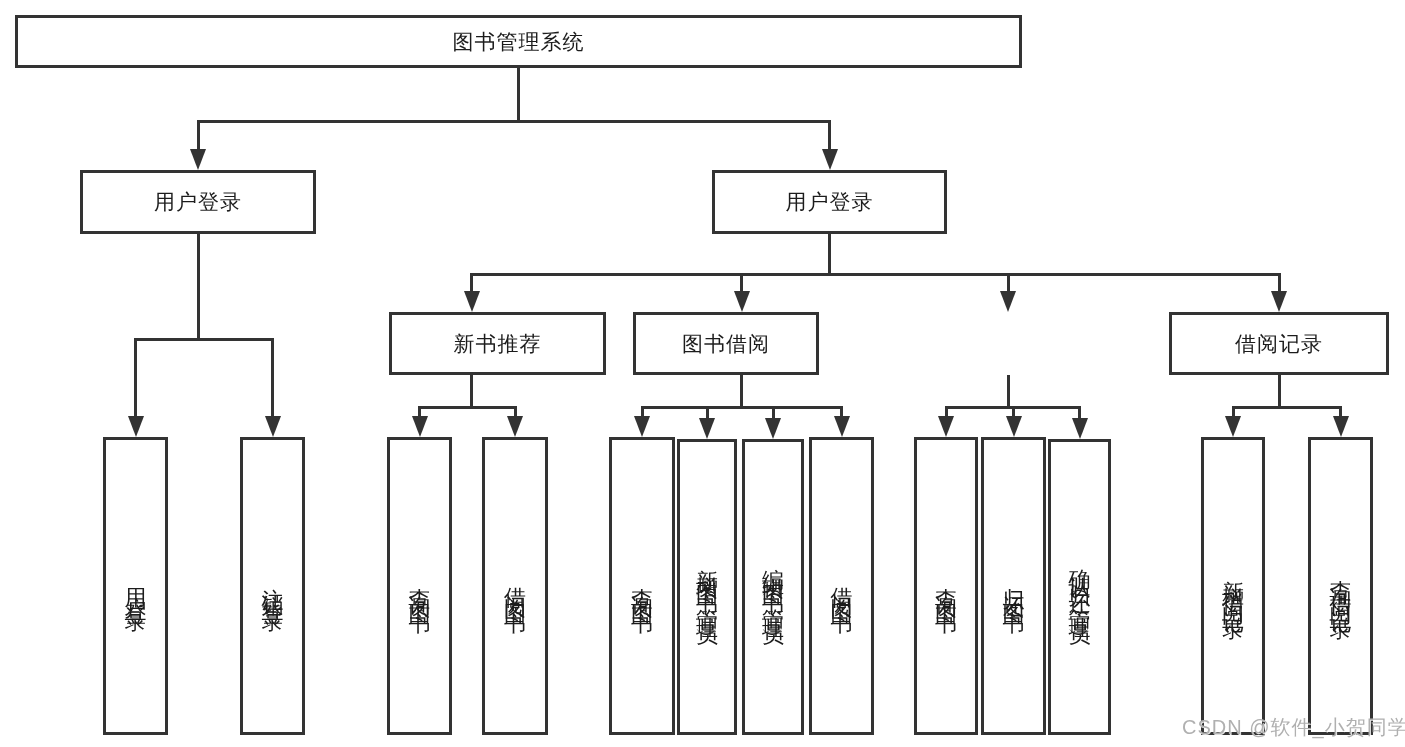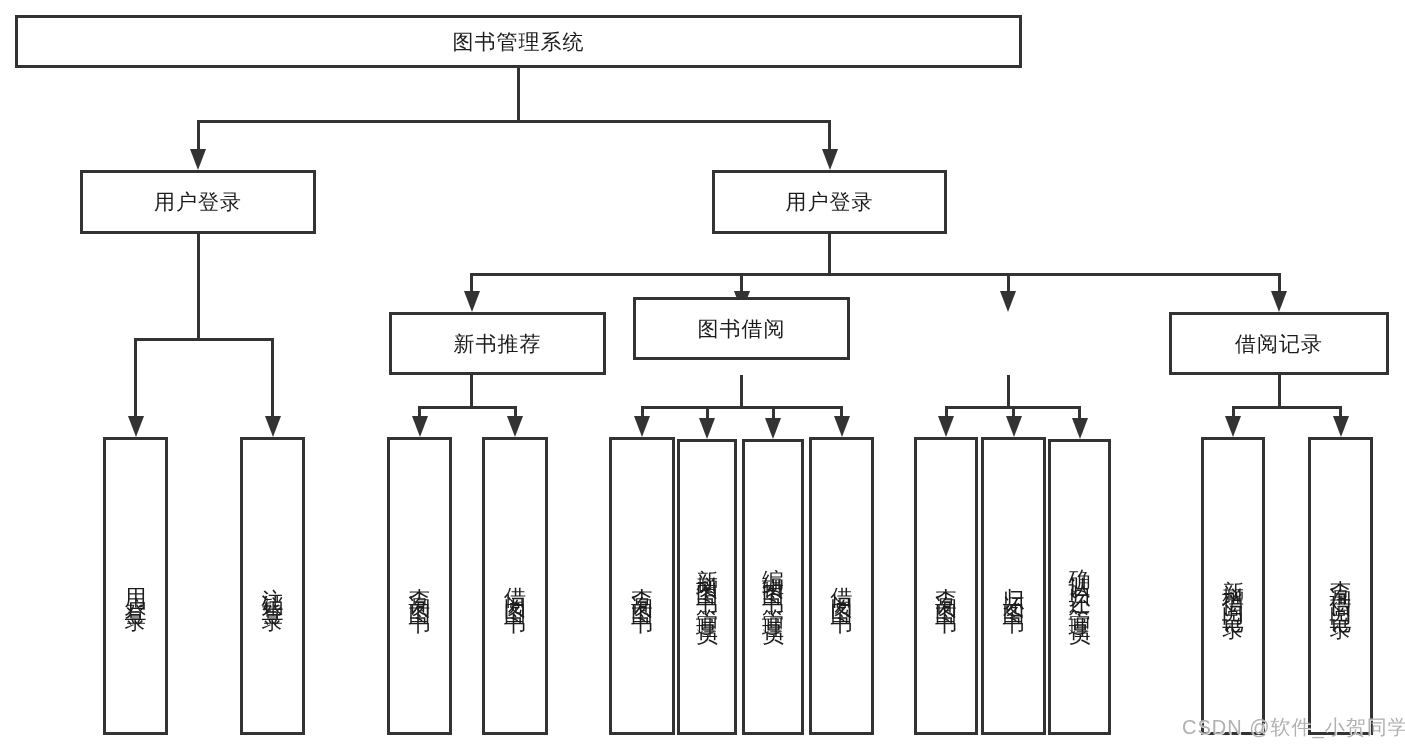--- a/index.html
+++ b/index.html
@@ -97,21 +97,21 @@
       </div>
       <div class="node horz" style="left: 80px; top: 170px; width: 236px; height: 64px;">
         <span class="lbl">用户登录</span>
       </div>
       <div class="node horz" style="left: 712px; top: 170px; width: 235px; height: 64px;">
         <span class="lbl">用户登录</span>
       </div>
       <div class="node horz" style="left: 363px; top: 312px; width: 217px; height: 63px; margin-left: 26px;">
         <span class="lbl">新书推荐</span>
       </div>
-      <div class="node horz" style="left: 633px; top: 297px; width: 217px; height: 63px;">
+      <div class="node horz" style="left: 633px; top: 312px; width: 186px; height: 63px;">
         <span class="lbl">图书借阅</span>
       </div>
       <div class="node horz" style="left: 1169px; top: 312px; width: 220px; height: 63px;">
         <span class="lbl">借阅记录</span>
       </div>
       <div class="node vert" style="left: 103px; top: 437px; width: 65px; height: 298px;">
         <span class="lbl">用户登录</span>
       </div>
       <div class="node vert" style="left: 240px; top: 437px; width: 65px; height: 298px;">
         <span class="lbl">注销登录</span>

